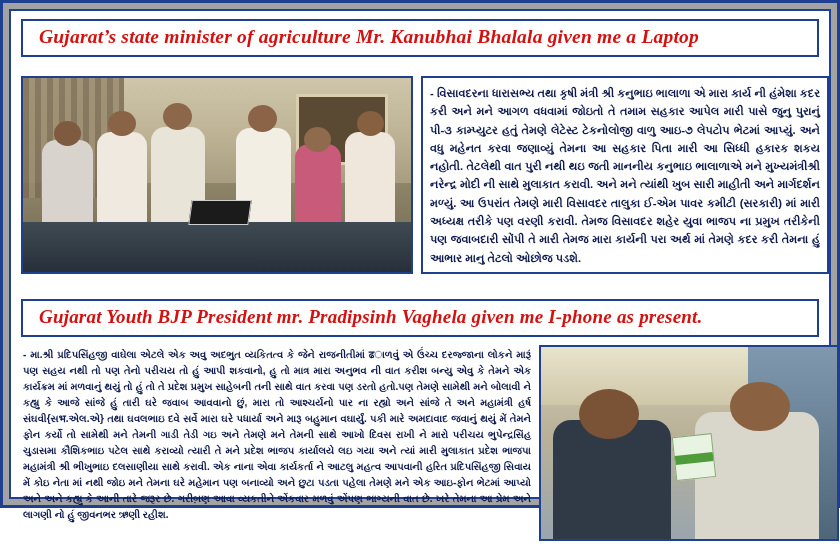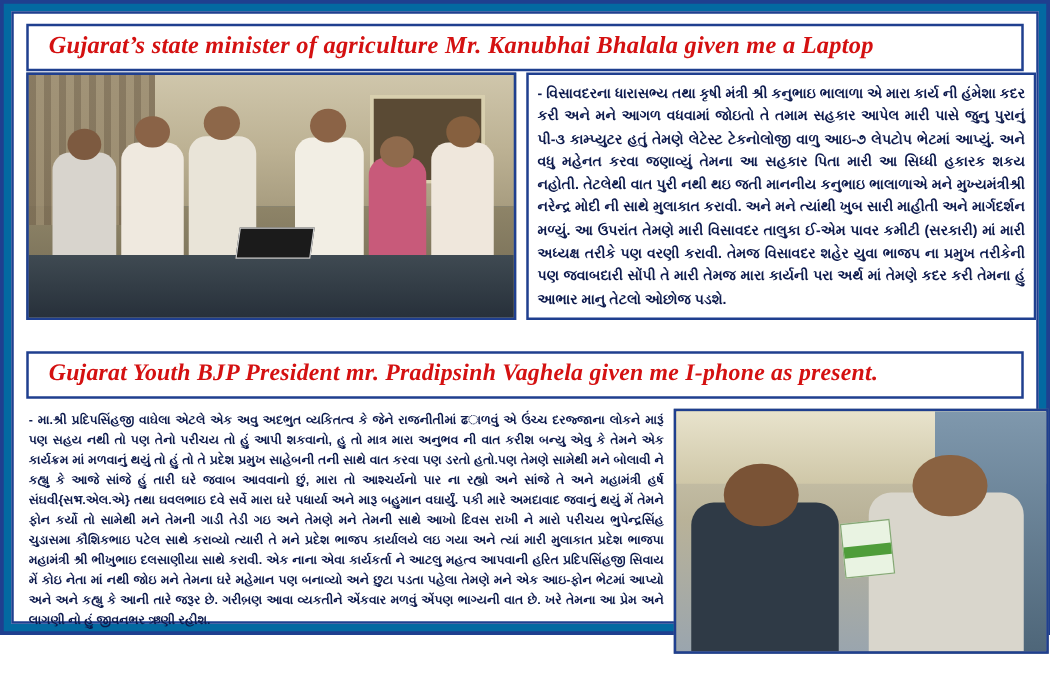--- a/index.html
+++ b/index.html
@@ -11,21 +11,21 @@
     height: 560px;
     background: #ffffff;
     font-family: "Liberation Sans", sans-serif;
     overflow: hidden;
   }
   .page {
     position: relative;
     width: 840px;
     height: 508px;
     box-sizing: border-box;
-    background: #0369a1;
+    background: #a3a3a3;
     border: 3px solid #1f3f8f;
     padding: 6px;
   }
   .inner-frame {
     position: relative;
     width: 100%;
     height: 100%;
     box-sizing: border-box;
     border: 2px solid #1f3f8f;
     background: #ffffff;
@@ -51,21 +51,21 @@
     color: #d41111;
     letter-spacing: 0.2px;
     white-space: nowrap;
   }
   .headline.h2 {
     font-size: 19px;
   }
 
   .sec1-body {
     position: relative;
-    margin-top: 1px;
+    margin-top: 19px;
     height: 200px;
   }
   .photo {
     box-sizing: border-box;
     border: 2px solid #1f3f8f;
     background: #6d7c86;
     overflow: hidden;
     position: relative;
   }
   .photo1 {

